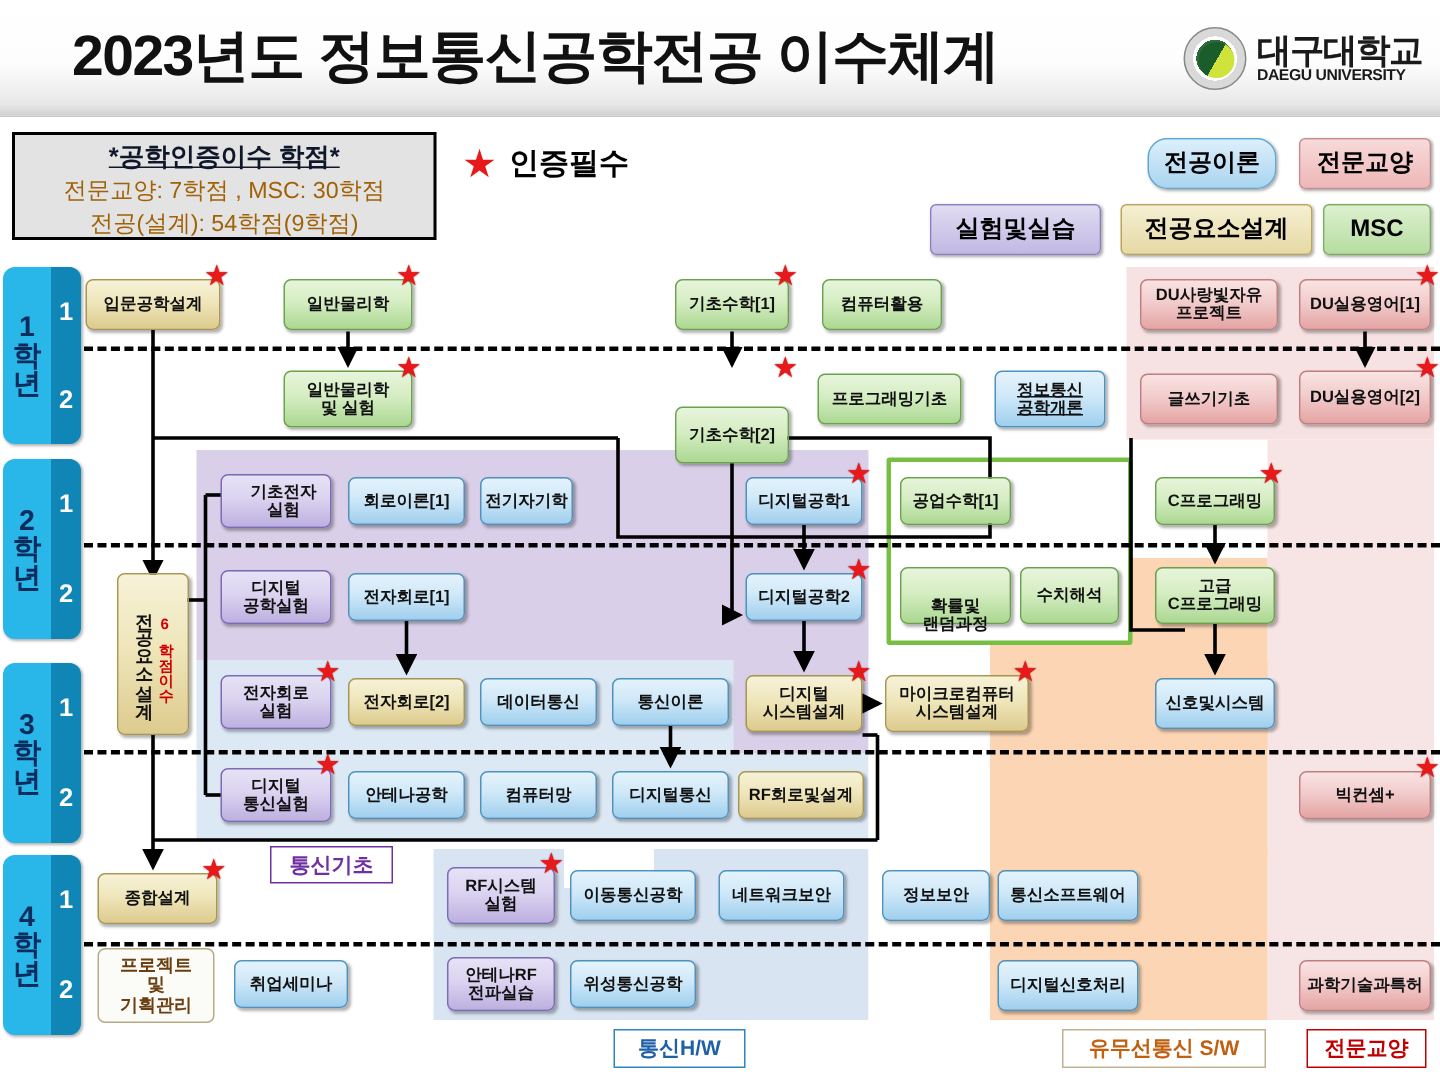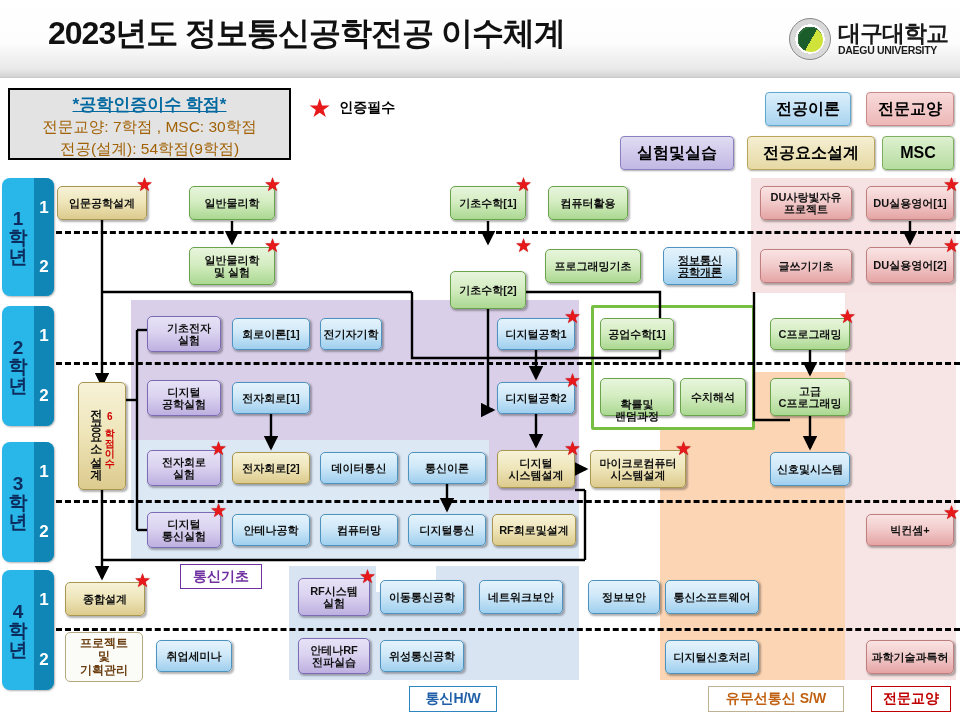--- a/index.html
+++ b/index.html
@@ -13,54 +13,54 @@
   #root { position:relative; width:960px; height:720px; }
 
   
   .header {
     position:absolute; left:0; top:0; width:960px; height:78px;
     background: linear-gradient(to bottom, #ffffff 0%, #fdfdfd 55%, #e8e8e8 90%, #d2d2d2 100%);
     border-bottom:1px solid #c9c9c9;
   }
   .title {
     position:absolute; left:48px; top:12px;
-    font-size:32px; font-weight:bold; color:#111;
+    font-size:38px; font-weight:bold; color:#111;
     letter-spacing:-1px; white-space:nowrap;
   }
   .logo-wrap { position:absolute; right:12px; top:18px; display:flex; align-items:center; gap:7px; }
   .logo-mark { width:42px; height:42px; border-radius:50%;
     background: radial-gradient(circle at 50% 50%, #ffffff 0 34%, #2f6b3a 34% 44%, #ffffff 44% 52%, #d9d9d9 52% 100%);
     border:1px solid #888; position:relative; flex:none; }
   .logo-mark::after{ content:""; position:absolute; left:9px; top:9px; width:24px; height:24px; border-radius:50%;
     background: conic-gradient(from 210deg, #1a5c2a 0 50%, #cfe33a 50% 100%); }
   .logo-text { line-height:1.0; }
   .logo-ko { font-size:23px; font-weight:bold; color:#1a1a1a; letter-spacing:-1px; }
   .logo-en { font-size:10.5px; font-weight:bold; color:#1a1a1a; letter-spacing:-0.3px; }
 
   
   .credit-box {
     position:absolute; left:8px; top:88px; width:283px; height:72px;
     background:#e3e3e3; border:2px solid #000; text-align:center;
     padding-top:3px;
   }
-  .credit-box .l1 { font-size:17px; font-weight:bold; text-decoration:underline; color:#0369a1; }
+  .credit-box .l1 { font-size:17px; font-weight:bold; text-decoration:underline; color:#0f172a; }
   .credit-box .l2, .credit-box .l3 { font-size:15.5px; color:#a16207; margin-top:1px; }
 
   .star-legend { position:absolute; left:308px; top:95px; display:flex; align-items:center; gap:8px; }
-  .legend-text { font-size:14px; font-weight:bold; color:#000; }
+  .legend-text { font-size:20px; font-weight:bold; color:#000; }
 
   
   .chip {
     position:absolute; display:flex; align-items:center; justify-content:center;
     font-size:16px; font-weight:bold; color:#000; border-radius:4px;
     border:1px solid #8a8a8a;
     box-shadow: 1px 1px 2px rgba(0,0,0,.33);
     text-align:center; line-height:1.05;
   }
-  .c-theory  { background:linear-gradient(to bottom,#ddeffc,#a9d4ef); border-color:#5fa8d0; }
+  .c-theory  { background:linear-gradient(to bottom,#ddeffc,#a9d4ef); border-color:#5fa8d0;border-radius:13px; }
   .c-liberal { background:linear-gradient(to bottom,#f8dada,#edb7b7); border-color:#c98a8a; }
   .c-lab     { background:linear-gradient(to bottom,#e0dcf2,#c2b8e4); border-color:#8a7fc0; }
   .c-design  { background:linear-gradient(to bottom,#f5efd2,#e6d9a4); border-color:#b9a55c; }
   .c-msc     { background:linear-gradient(to bottom,#ddf0cf,#b6dda0); border-color:#7bae5d; }
 
   
   .region { position:absolute; }
 
   
   .year-blk { position:absolute; left:2px; width:52px; border-radius:8px; overflow:hidden;

